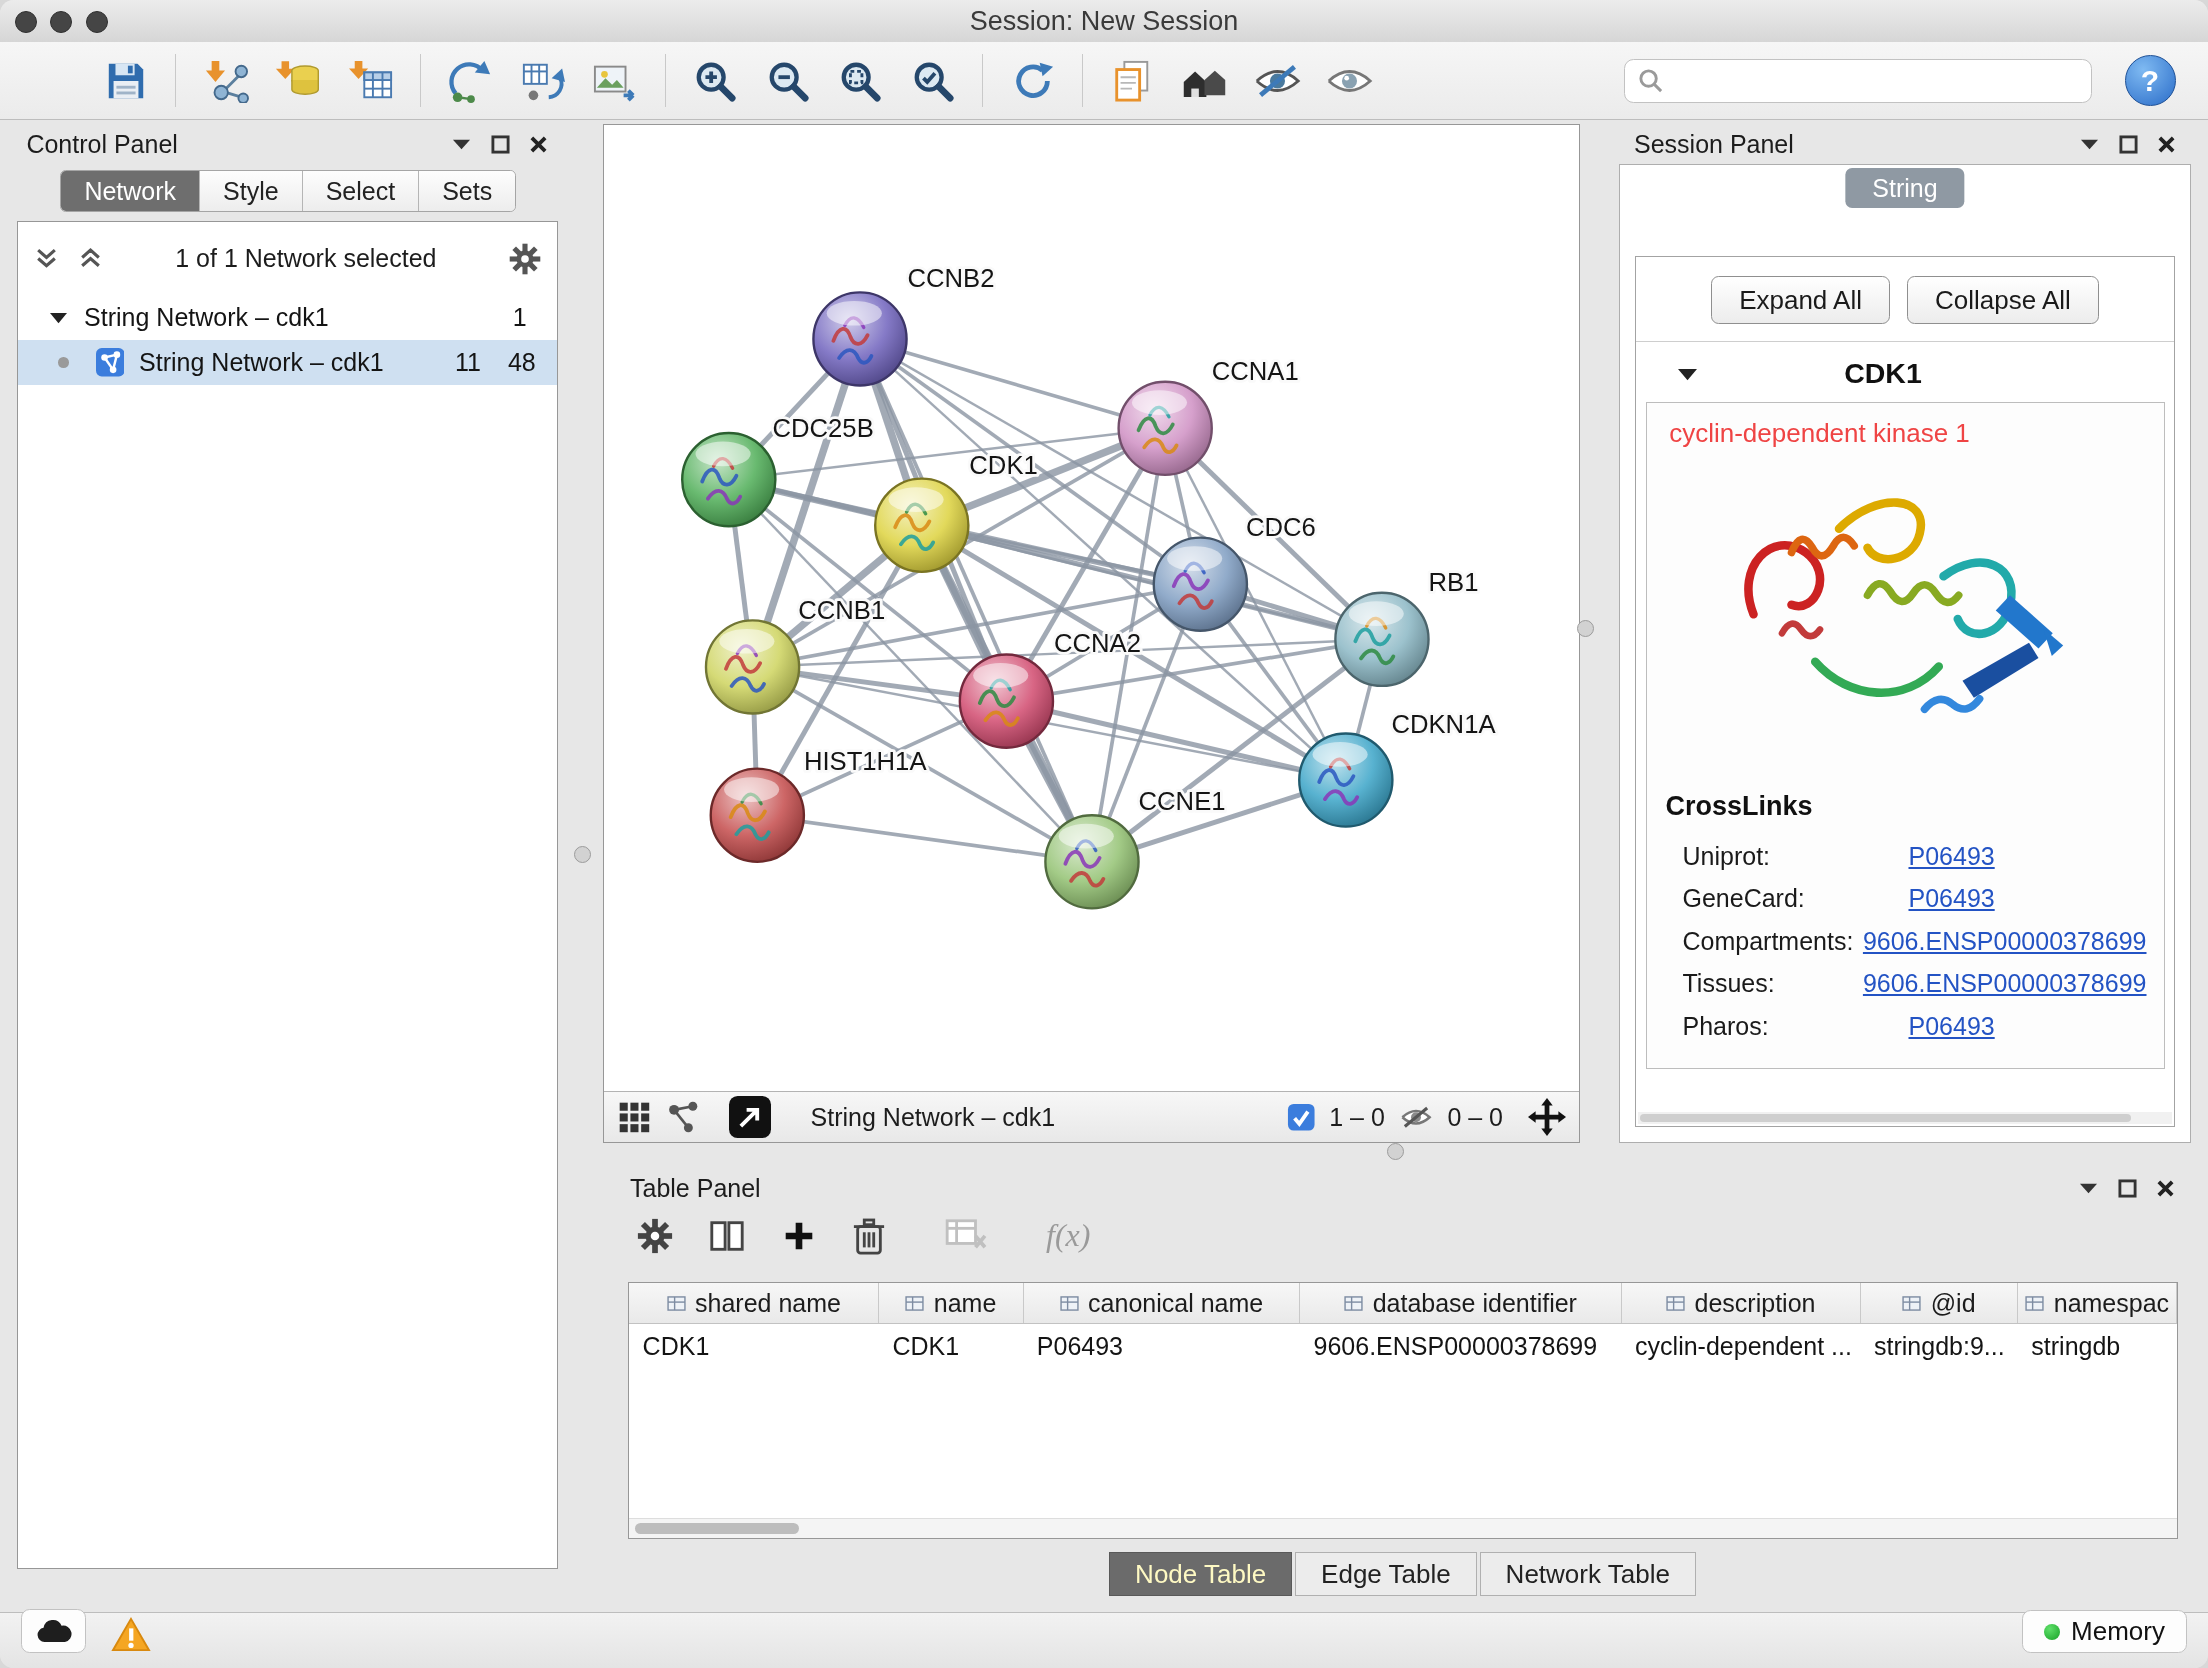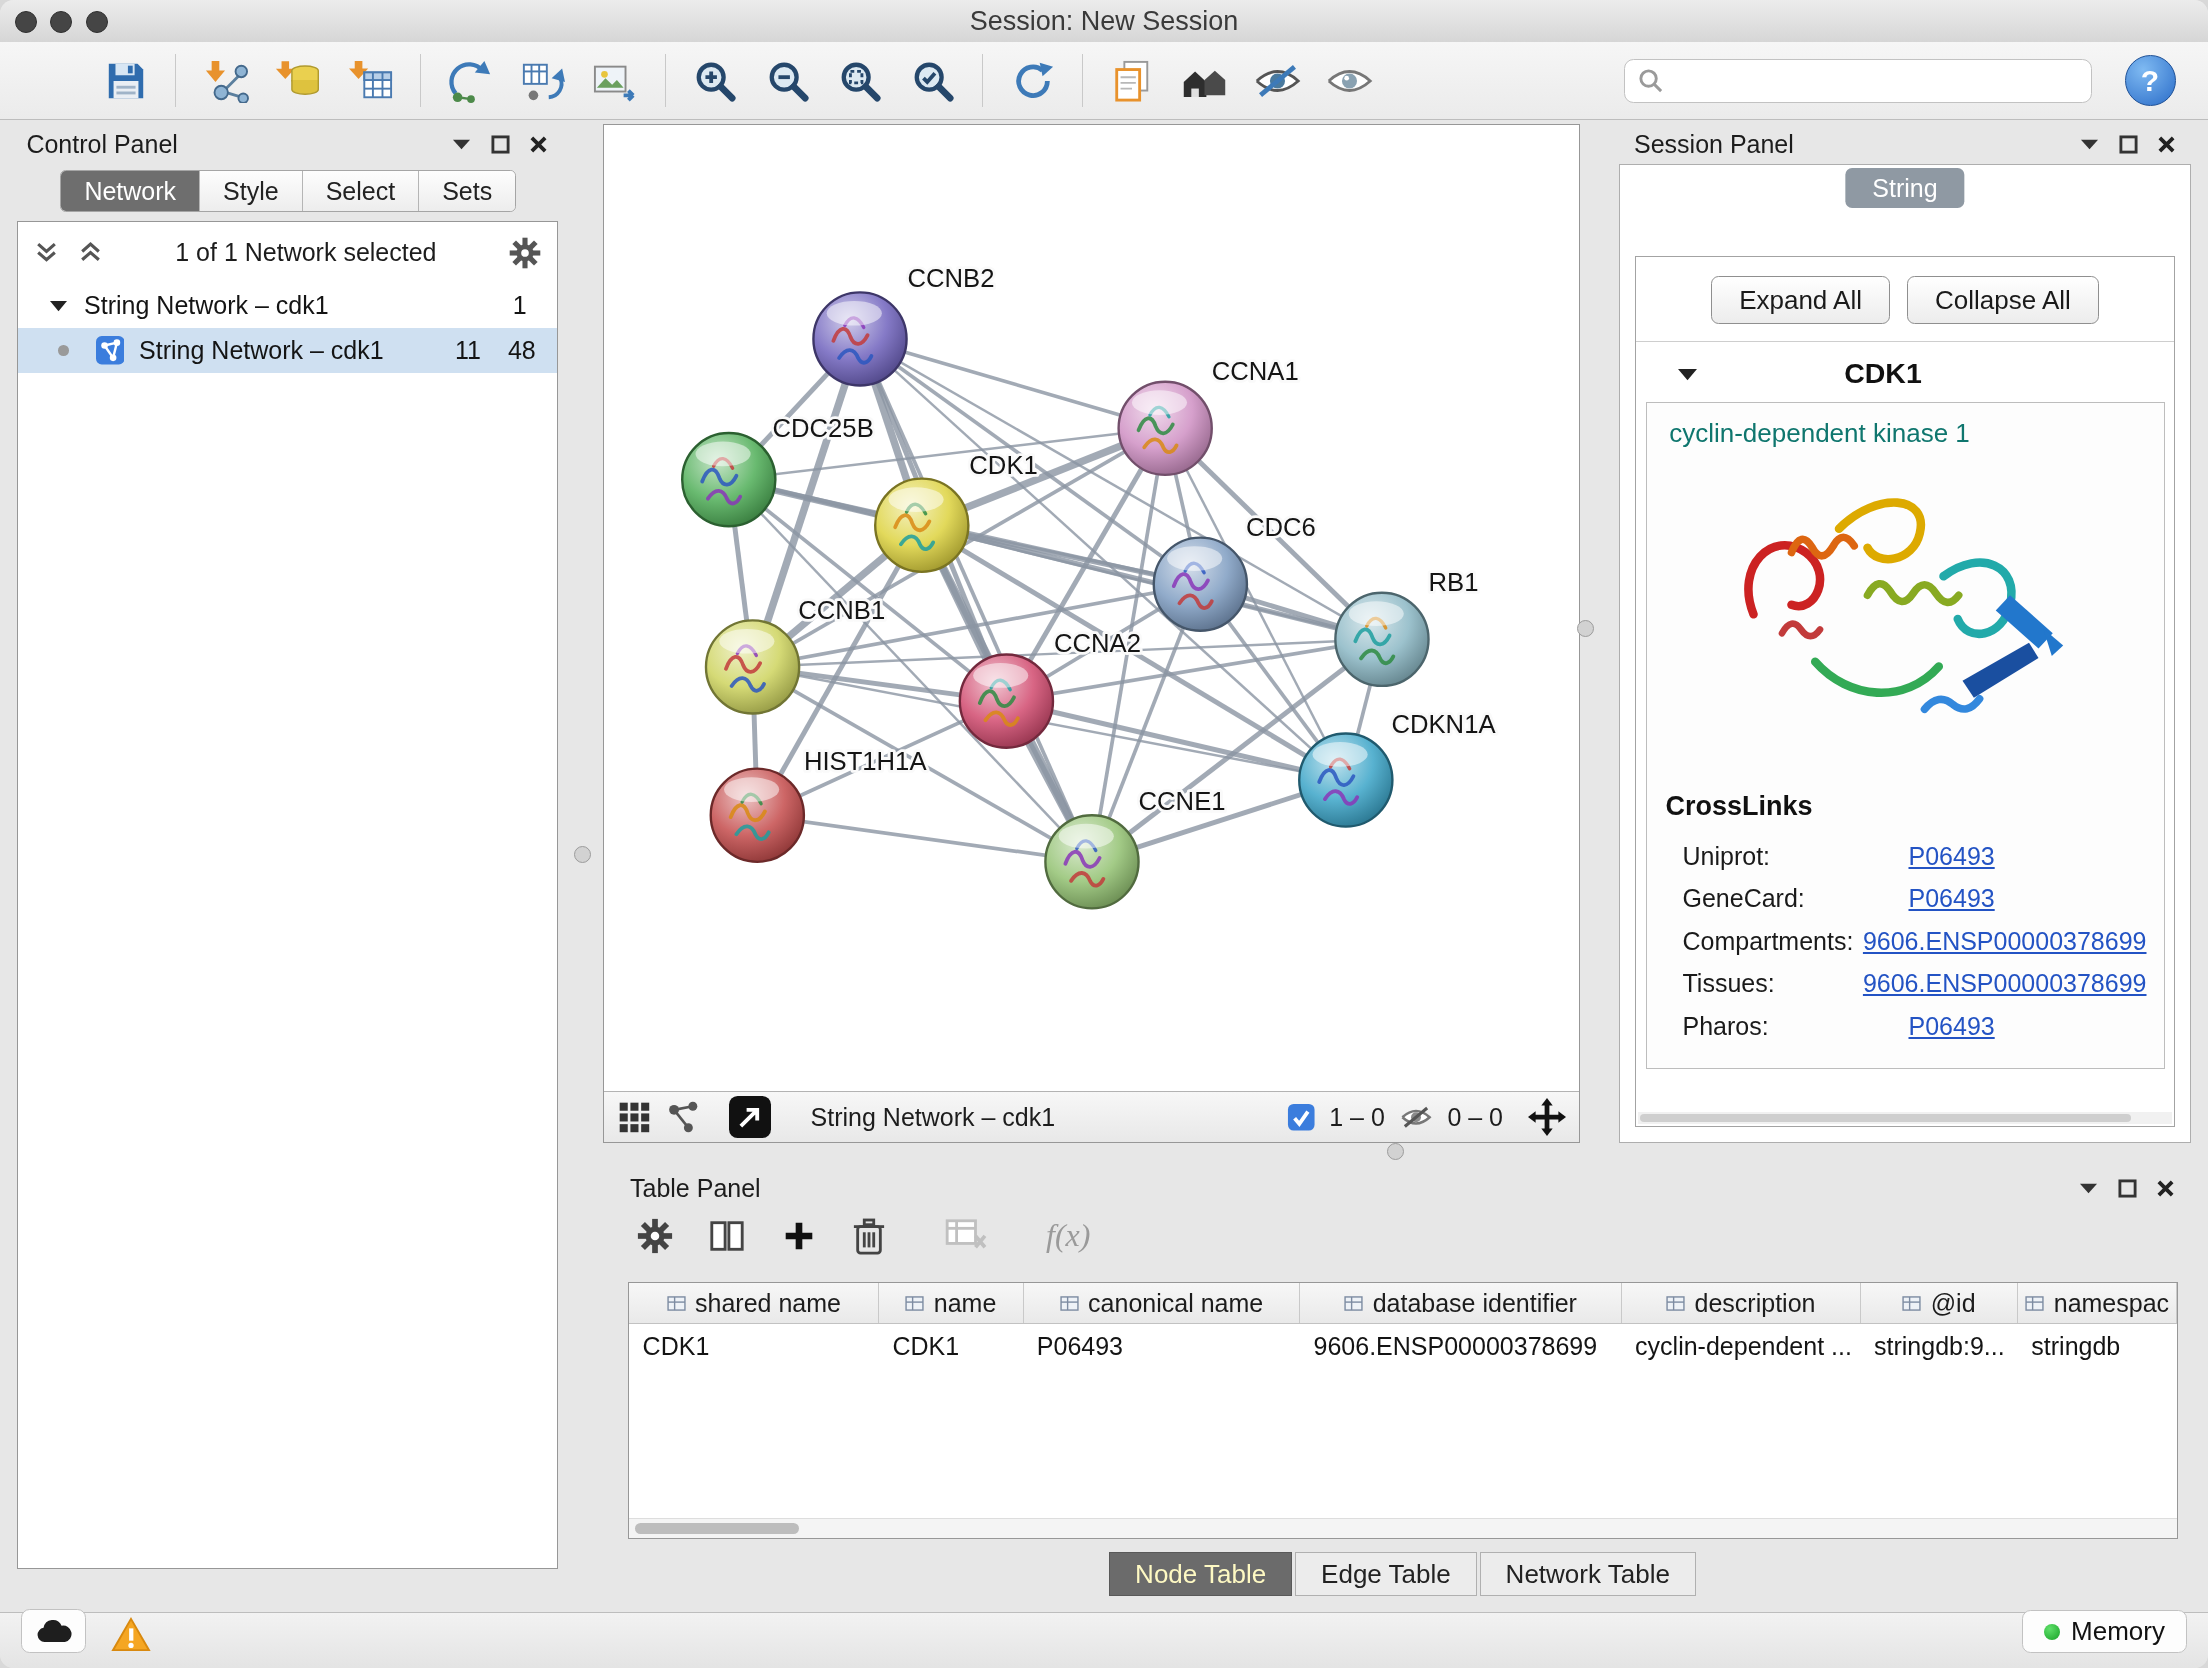--- a/index.html
+++ b/index.html
@@ -20,21 +20,21 @@
   .panel-head{display:flex;align-items:center;height:40px;padding:0 15px;font-size:25px;color:#1c1c1c;}
   .win-icons{margin-left:auto;display:flex;align-items:center;gap:19px;}
   .win-icons svg{display:block;}
   
   .control-panel{position:absolute;left:11.4px;top:124px;width:552px;height:1453px;}
   .cp-tabs{position:absolute;top:46px;left:49px;display:flex;border:1px solid #a5a5a5;border-radius:5.7px;overflow:hidden;background:#f5f5f5;}
   .cp-tab{padding:5.7px 23px;font-size:25px;color:#222;border-left:1px solid #b5b5b5;background:linear-gradient(#fdfdfd,#ededed);}
   .cp-tab:first-child{border-left:none;}
   .cp-tab.selected{background:#6e6e6e;color:#fff;}
   .cp-box{position:absolute;top:97px;left:5.7px;right:5.7px;bottom:7.6px;background:#fff;border:1px solid #979797;}
-  .cp-toolrow{display:flex;align-items:center;height:51px;padding:5px 15px;gap:17px;}
+  .cp-toolrow{display:flex;align-items:center;height:51px;padding:11px 15px;gap:17px;}
   .sel-status{flex:1;text-align:center;font-size:25px;color:#1c1c1c;}
   .tree-row{display:flex;align-items:center;height:45px;font-size:25px;color:#141414;}
   .tree-root{padding-left:32px;}
   .tree-root .count{margin-left:auto;margin-right:30px;}
   .tree-child{padding-left:40px;background:#cfe0f1;}
   .bullet{width:10.5px;height:10.5px;border-radius:50%;background:#9a9a9a;margin-right:27px;}
   .tree-child .nums{margin-left:auto;margin-right:21px;display:flex;gap:27px;}
   
   .network-panel{position:absolute;left:603px;top:124px;width:977px;height:1019px;background:#fff;border:1px solid #979797;box-sizing:border-box;}
   #net-svg{display:block;background:#fff;}
@@ -45,21 +45,21 @@
   
   .results-panel{position:absolute;left:1619px;top:124px;width:572px;height:1019px;}
   .rp-white{position:absolute;top:40px;left:0;right:0;bottom:0;background:#fff;border:1px solid #aeaeae;}
   .string-pill{position:absolute;top:44px;left:50%;transform:translateX(-50%);background:#8f99a3;color:#fff;font-size:25px;padding:5.7px 27px;border-radius:6.7px;z-index:2;}
   .rp-box{position:absolute;top:91px;left:15px;right:15px;bottom:15px;border:1px solid #a3a3a3;background:#fff;overflow:hidden;}
   .rp-buttons{display:flex;justify-content:center;gap:17px;padding:19px 0 17px;border-bottom:1px solid #cecece;}
   .rp-btn{font-size:26px;color:#1a1a1a;padding:7.6px 27px;border:1px solid #8f8f8f;border-radius:7.6px;background:linear-gradient(#fff,#ececec);}
   .gene-head{display:flex;align-items:center;padding:15px 0 11.4px 42px;}
   .gene-title{flex:1;text-align:center;margin-right:105px;font-size:28.5px;font-weight:bold;color:#111;}
   .gene-box{margin:0 9.5px 9.5px;border:1px solid #bdbdbd;background:#fdfdfd;padding:13.3px 17px 21px;}
-  .gene-desc{font-size:26px;color:#0f766e;margin:1.9px 0 7.6px 5.7px;}
+  .gene-desc{font-size:26px;color:#ef4444;margin:1.9px 0 7.6px 5.7px;}
   .protein{display:block;margin:13.3px auto 9.5px;}
   .cl-title{font-size:27px;font-weight:bold;color:#111;margin:15px 0 13.3px 1.9px;}
   .cl-row{display:flex;align-items:center;font-size:25px;padding:6.7px 0 6.7px 19px;}
   .cl-label{width:226px;color:#1a1a1a;}
   .cl-value{color:#2353c4;text-decoration:underline;}
   .rp-hscroll{position:absolute;left:1.9px;right:1.9px;bottom:1.9px;height:12.4px;background:#f1f1f1;}
   .rp-hscroll .thumb{position:absolute;left:1.9px;top:1.9px;height:8.6px;width:92%;background:#cfcfcf;border-radius:4.8px;}
   
   .table-panel{position:absolute;left:615px;top:1168px;width:1575px;height:439px;}
   .tp-toolbar{position:absolute;top:49px;left:21px;display:flex;align-items:flex-start;gap:34px;}

